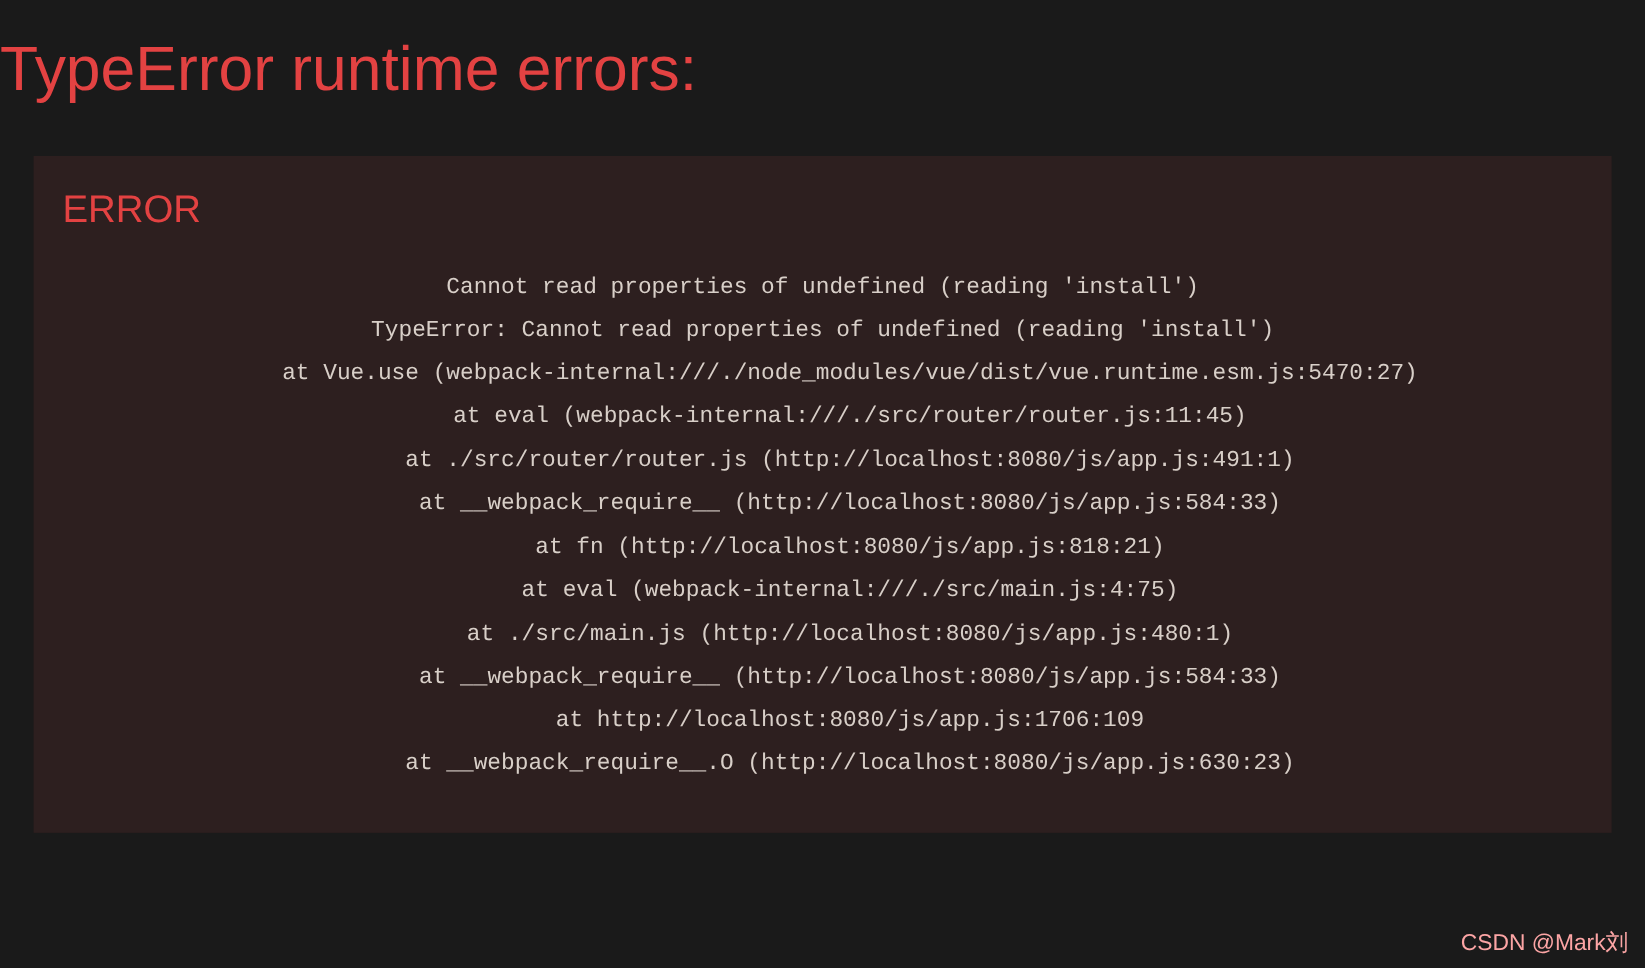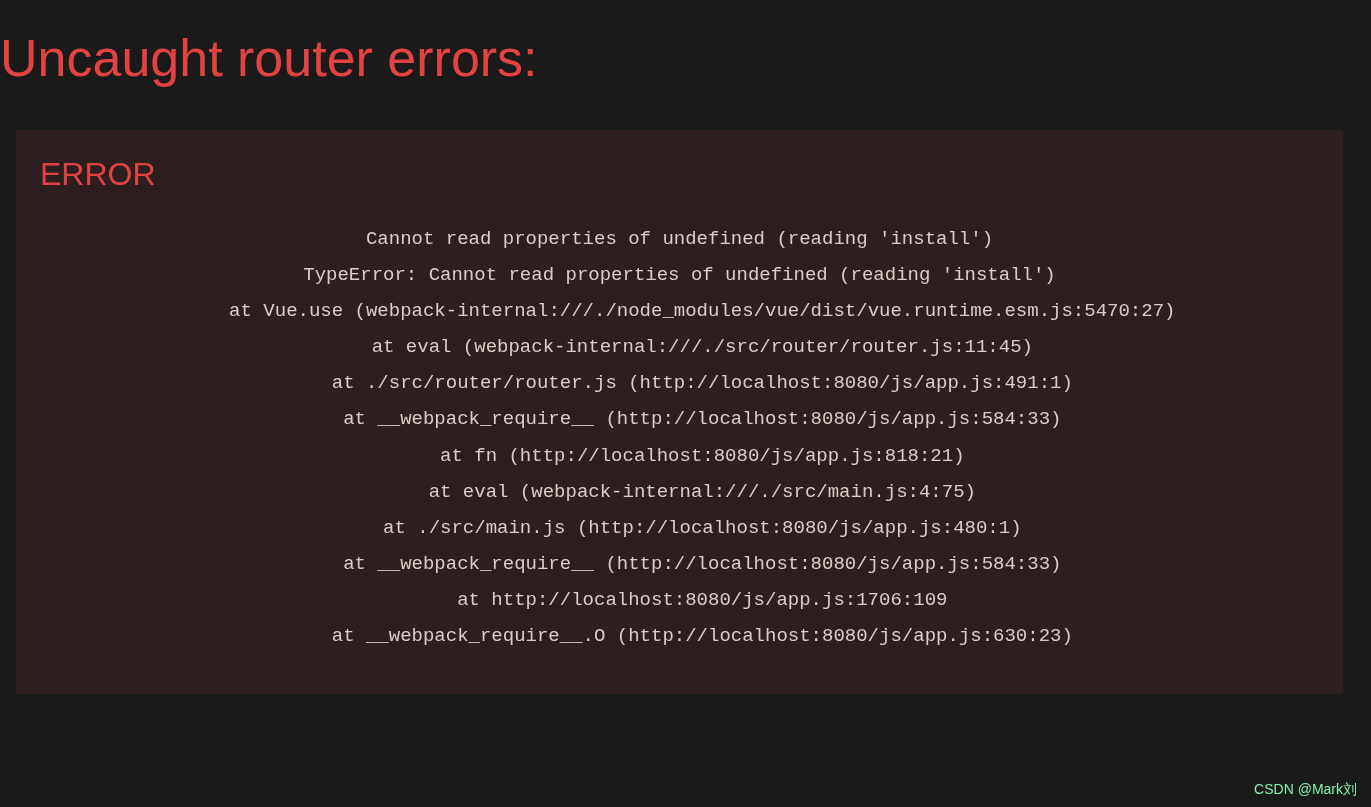--- a/index.html
+++ b/index.html
@@ -20,21 +20,21 @@
     .main-title {
       color: #e34242;
       font-size: 52px;
       font-weight: 400;
       padding: 28px 0 0 0;
       margin-left: 0;
     }
     
     .error-panel {
       background-color: #2d1f1f;
-      margin: 42px 28px 0 16px;
+      margin: 42px 28px 0 28px;
       padding: 26px 24px 40px 24px;
     }
     
     .error-label {
       color: #e34242;
       font-size: 32px;
       font-weight: 400;
       margin-bottom: 28px;
     }
     
@@ -44,29 +44,29 @@
       font-size: 19px;
       line-height: 1.9;
       white-space: pre;
       text-align: center;
     }
     
     .watermark {
       position: absolute;
       bottom: 8px;
       right: 14px;
-      color: #86efac;
-      font-size: 14px;
+      color: #fca5a5;
+      font-size: 19px;
       font-family: sans-serif;
     }
   </style>
 </head>
 <body>
 
-<div class="main-title">Uncaught router errors:</div>
+<div class="main-title">TypeError runtime errors:</div>
 
 <div class="error-panel">
   <div class="error-label">ERROR</div>
   <div class="error-message" id="error-message">Cannot read properties of undefined (reading 'install')
 TypeError: Cannot read properties of undefined (reading 'install')
     at Vue.use (webpack-internal:///./node_modules/vue/dist/vue.runtime.esm.js:5470:27)
     at eval (webpack-internal:///./src/router/router.js:11:45)
     at ./src/router/router.js (http://localhost:8080/js/app.js:491:1)
     at __webpack_require__ (http://localhost:8080/js/app.js:584:33)
     at fn (http://localhost:8080/js/app.js:818:21)

